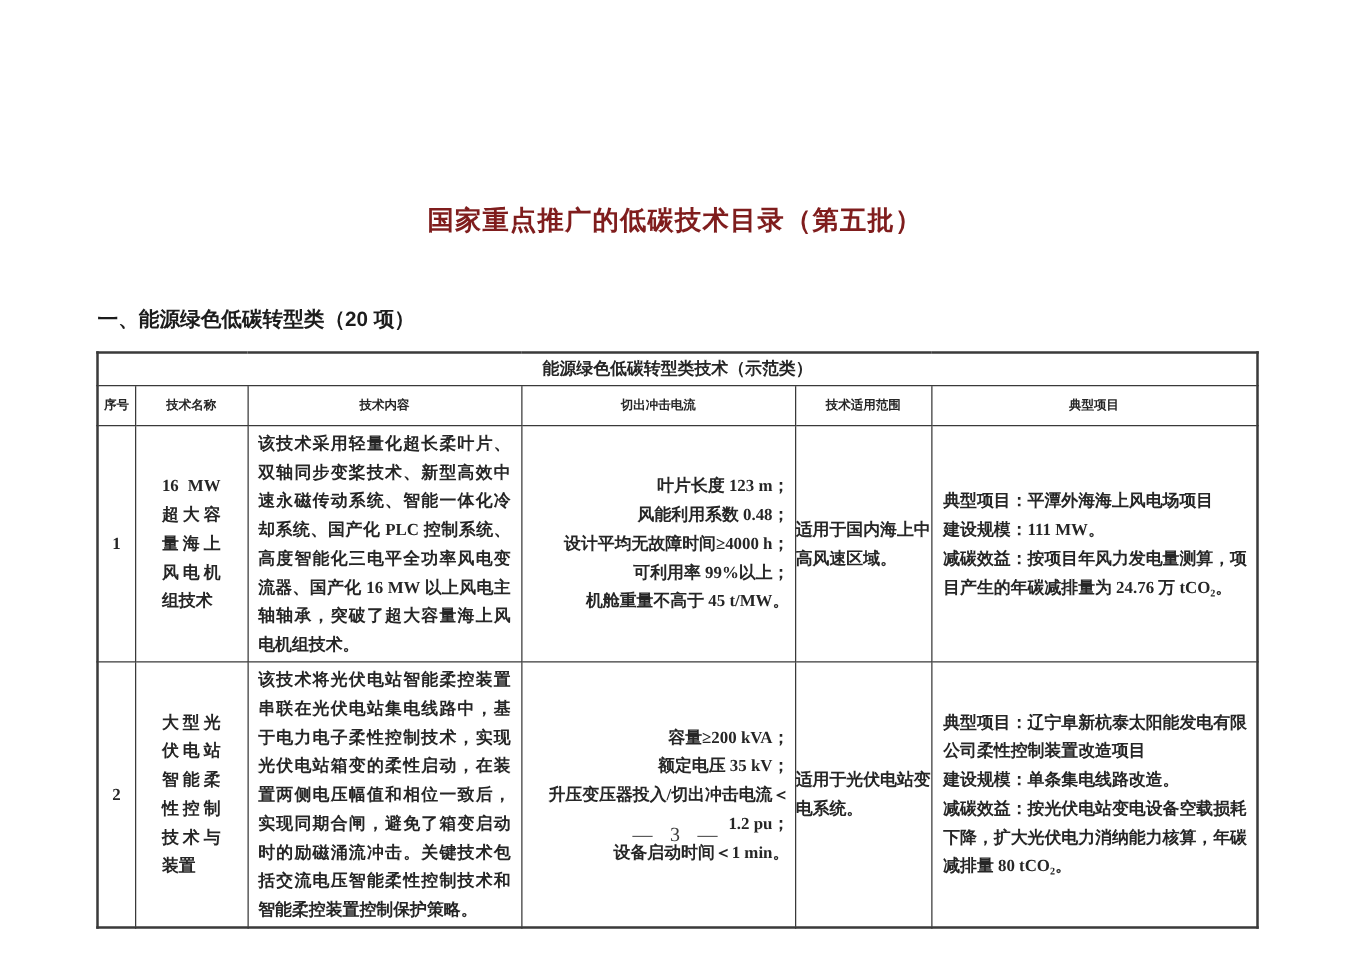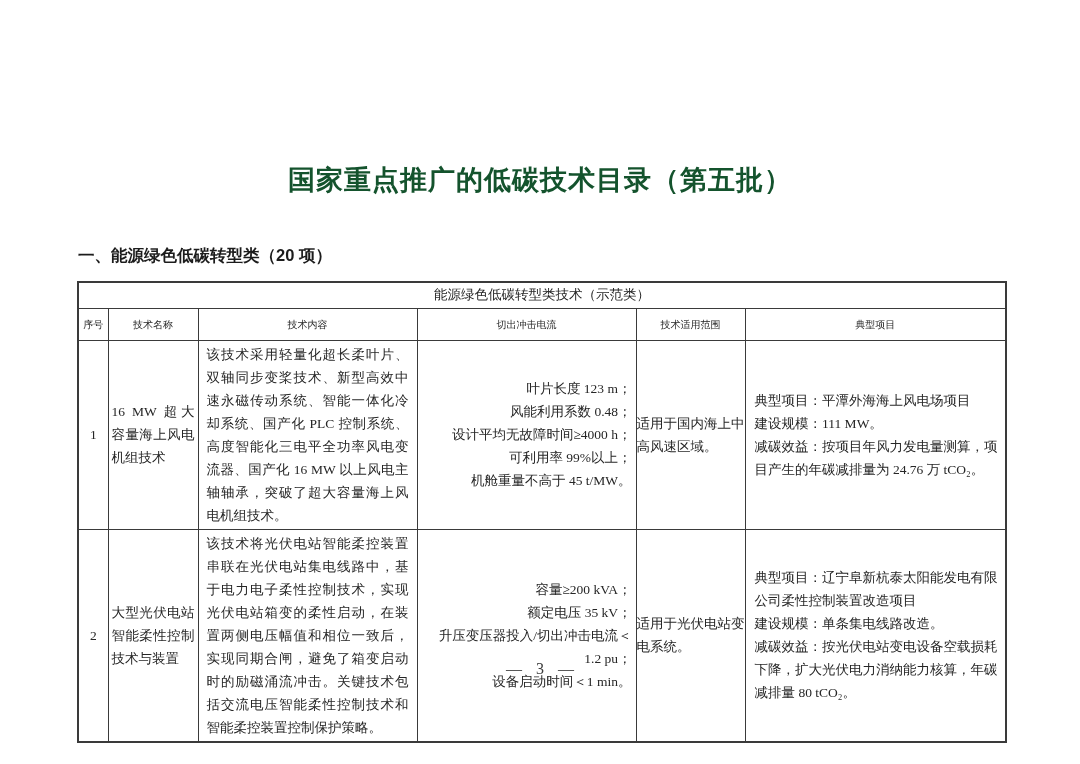--- a/index.html
+++ b/index.html
@@ -17,23 +17,23 @@
     overflow: hidden;
   }
   .doc-title {
     position: absolute;
     top: 162px;
     left: 0;
     width: 100%;
     text-align: center;
     font-family: "Liberation Sans", "DejaVu Sans", sans-serif;
     font-weight: bold;
-    font-size: 27px;
+    font-size: 21px;
     letter-spacing: 1px;
-    color: #14532d;
+    color: #7f1d1d;
   }
   .section-heading {
     position: absolute;
     top: 245px;
     left: 78px;
     font-family: "Liberation Sans", "DejaVu Sans", sans-serif;
     font-weight: bold;
     font-size: 16.5px;
     color: #1c1c1c;
     text-align: center;
@@ -46,37 +46,37 @@
     border-collapse: collapse;
     table-layout: fixed;
     border: 2px solid #3a3a3a;
     font-size: 13.5px;
     color: #262626;
   }
   table.catalog td, table.catalog th {
     border: 1px solid #3a3a3a;
     vertical-align: middle;
     line-height: 23px;
-    font-weight: normal;
+    font-weight: bold;
   }
   tr.caption-row td {
     height: 26px;
     text-align: center;
     line-height: 18px;
     font-size: 13.5px;
   }
   tr.header-row th {
     height: 32px;
     font-size: 10px;
   }
   tr.data-row-1 { height: 151px; }
   tr.data-row-2 { height: 163px; }
   td.cell-no { text-align: center; }
   td.cell-name {
-    padding: 2px 3px;
+    padding: 2px 21px;
     text-align: justify;
   }
   td.cell-content {
     padding: 2px 8px;
     text-align: justify;
   }
   td.cell-params {
     padding: 2px 4px 2px 6px;
     white-space: pre-line;
     text-align: right;

